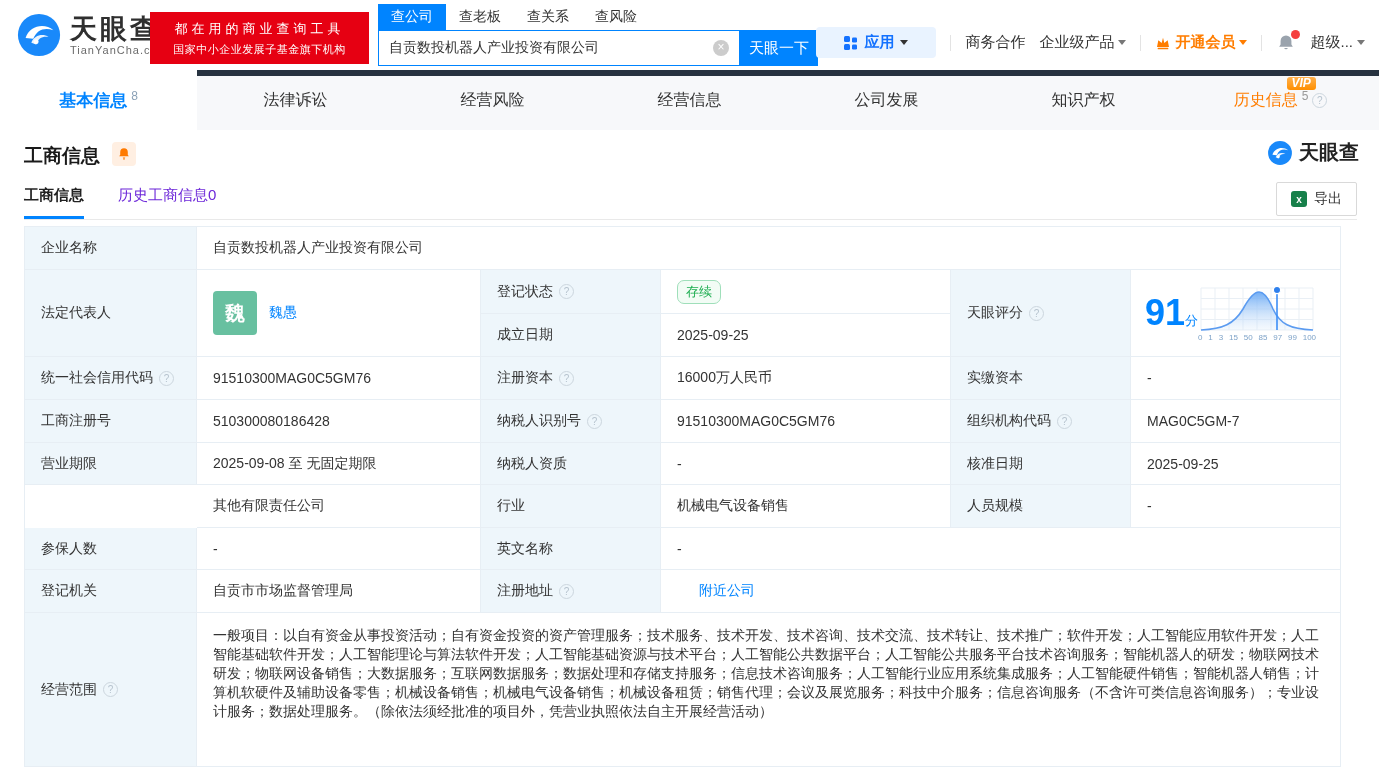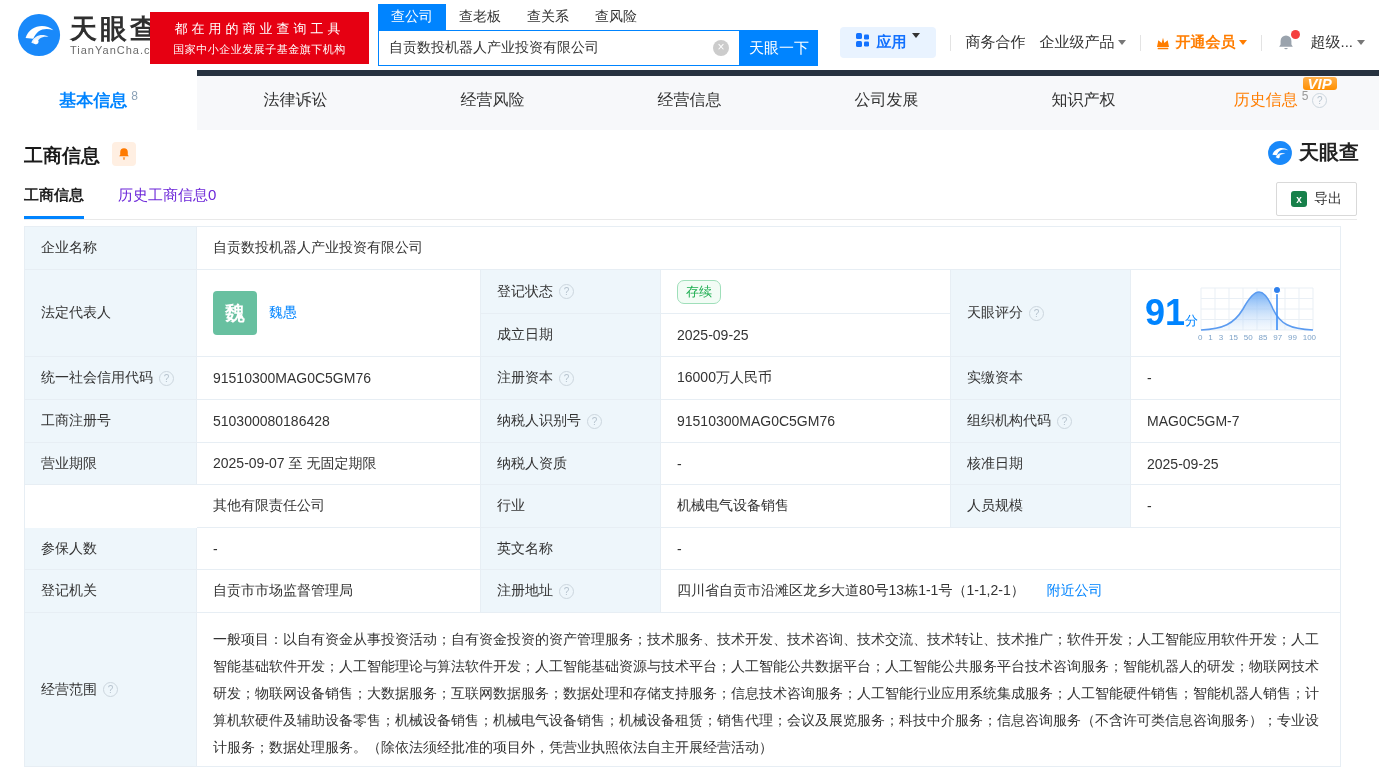--- a/index.html
+++ b/index.html
@@ -25,41 +25,41 @@
   .search-row { display:flex; }
   .search-input-wrap { width:362px; height:36px; border:1px solid #0084ff; background:#fff;
     display:flex; align-items:center; padding:0 10px; font-size:14px; color:#333; cursor:text; }
   .search-value { flex:1; white-space:nowrap; overflow:hidden; }
   .clear-icon { width:16px; height:16px; border-radius:50%; background:#ccc; color:#fff; font-size:12px;
     line-height:15px; text-align:center; cursor:pointer; flex:none; }
   .search-btn { width:78px; height:36px; background:#0084ff; color:#fff; border:none; font-size:15px; cursor:pointer; }
 
   .topnav { position:absolute; right:14px; top:27px; display:flex; align-items:center; gap:14px; font-size:15px; color:#333; }
   .topnav a { text-decoration:none; color:#333; display:flex; align-items:center; gap:4px; cursor:pointer; }
-  .apps-chip { display:flex; align-items:flex-start; gap:6px; background:#e9f3ff; border-radius:4px;
-    padding:6px 16px; color:#1472ff; font-weight:bold; cursor:pointer; }
+  .apps-chip { display:flex; align-items:center; gap:6px; background:#e9f3ff; border-radius:4px;
+    padding:6px 28px; color:#1472ff; font-weight:bold; cursor:pointer; }
   .caret { width:0; height:0; border-left:4px solid transparent; border-right:4px solid transparent;
     border-top:5px solid #777; display:inline-block; }
   .caret.blue { border-top-color:#333; } .caret.orange { border-top-color:#ff7d00; }
   .sep { width:1px; height:16px; background:#e3e3e3; }
   .vip-link { color:#ff7d00 !important; font-weight:bold; }
   .bell-wrap { position:relative; cursor:pointer; display:flex; }
   .dot { position:absolute; top:-3px; right:-4px; width:9px; height:9px; border-radius:50%; background:#f53f3f; }
 
   
   .tabbar { display:flex; height:60px; width:100%;
     background:linear-gradient(to bottom,#273240 0,#273240 6px,#f7f8fa 6px,#f7f8fa 100%); }
   .tab { flex:1; display:flex; align-items:center; justify-content:center; font-size:16px; color:#333;
     cursor:pointer; position:relative; }
   .tab.active { background:#fff; color:#0084ff; font-weight:bold; font-size:17px; }
   .tab sup { font-size:12px; color:#8aa0b6; margin-left:4px; font-weight:normal; position:relative; top:-4px; }
   .tab.history { color:#ff7d00; }
   .tab.history sup { color:#999; }
   .vip-badge { position:absolute; top:7px; left:calc(50% + 6px); background:linear-gradient(#ffb14d,#ff8f00);
-    color:#fff; font-size:15px; font-style:italic; font-weight:bold; padding:1px 5px; border-radius:3px; line-height:11px;margin-left:16px; }
+    color:#fff; font-size:12px; font-style:italic; font-weight:bold; padding:1px 5px; border-radius:3px; line-height:11px; }
   .vip-badge::after { content:""; position:absolute; left:4px; bottom:-3px; width:6px; height:6px;
     background:#ff9413; transform:rotate(45deg); z-index:-1; }
 
   
   .sec-head { position:relative; height:52px; }
   .sec-title { position:absolute; left:24px; top:13px; font-size:19px; color:#1a1a1a; font-weight:bold; }
   .bell-chip { position:absolute; left:112px; top:12px; width:24px; height:24px; background:#ffefe2;
     border-radius:4px; display:flex; align-items:center; justify-content:center; cursor:pointer; }
   .watermark { position:absolute; right:20px; top:9px; display:flex; align-items:center; gap:6px;
     font-size:20px; font-weight:bold; color:#222; }
@@ -89,21 +89,21 @@
   .avatar { width:44px; height:44px; background:#68c0a0; border-radius:4px; color:#fff; font-size:20px;
     display:flex; align-items:center; justify-content:center; font-weight:bold; flex:none; }
   .rep-link { color:#0084ff; margin-left:12px; text-decoration:none; cursor:pointer; }
   .blue-link { color:#0084ff; margin-left:22px; text-decoration:none; cursor:pointer; white-space:nowrap; }
   .score-cell { padding:0 8px 0 14px; }
   .score-num { font-size:36px; font-weight:bold; color:#0084ff; line-height:1; }
   .score-unit { font-size:13px; color:#0084ff; }
   .chart-wrap { display:flex; flex-direction:column; }
   .axis { display:flex; justify-content:space-between; width:118px; margin-top:1px;
     font-size:8px; color:#7fa3c8; }
-  .scope { display:block; padding:13px 16px; line-height:27px; }
+  .scope { display:block; padding:13px 16px; line-height:19px; }
 </style>
 </head>
 <body>
 
 <div class="page">
 
   <header class="topbar">
     <div class="logo">
       <svg class="logo-mark" viewBox="0 0 48 48">
         <circle cx="24" cy="24" r="22" fill="#1989fa"></circle>
@@ -360,21 +360,21 @@
           <span class="help">?</span>
       </div>
       <div class="cell val" style="grid-area:5/6/6/7">
           <span>MAG0C5GM-7</span>
         </div>
 
       <div class="cell lbl" style="grid-area:6/1/7/2">
           <span>营业期限</span>
         </div>
       <div class="cell val" style="grid-area:6/2/7/3">
-          <span>2025-09-07 至 无固定期限</span>
+          <span>2025-09-08 至 无固定期限</span>
         </div>
       <div class="cell lbl" style="grid-area:6/3/7/4">
           <span>纳税人资质</span>
         </div>
       <div class="cell val" style="grid-area:6/4/7/5">
           <span>-</span>
         </div>
       <div class="cell lbl" style="grid-area:6/5/7/6">
           <span>核准日期</span>
         </div>
@@ -415,21 +415,20 @@
           <span>自贡市市场监督管理局</span>
         </div>
       <div class="cell lbl" style="grid-area:9/1/10/2">
           <span>登记机关</span>
         </div>
       <div class="cell lbl" style="grid-area:9/3/10/4">
         <span>注册地址</span>
           <span class="help">?</span>
       </div>
       <div class="cell val" style="grid-area:9/4/10/7">
-        <span>四川省自贡市沿滩区龙乡大道80号13栋1-1号（1-1,2-1）</span>
         <a class="blue-link">附近公司</a>
       </div>
 
       <div class="cell lbl" style="grid-area:10/1/11/2">
         <span>经营范围</span>
           <span class="help">?</span>
       </div>
       <div class="cell val scope" style="grid-area:10/2/11/7">一般项目：以自有资金从事投资活动；自有资金投资的资产管理服务；技术服务、技术开发、技术咨询、技术交流、技术转让、技术推广；软件开发；人工智能应用软件开发；人工智能基础软件开发；人工智能理论与算法软件开发；人工智能基础资源与技术平台；人工智能公共数据平台；人工智能公共服务平台技术咨询服务；智能机器人的研发；物联网技术研发；物联网设备销售；大数据服务；互联网数据服务；数据处理和存储支持服务；信息技术咨询服务；人工智能行业应用系统集成服务；人工智能硬件销售；智能机器人销售；计算机软硬件及辅助设备零售；机械设备销售；机械电气设备销售；机械设备租赁；销售代理；会议及展览服务；科技中介服务；信息咨询服务（不含许可类信息咨询服务）；专业设计服务；数据处理服务。（除依法须经批准的项目外，凭营业执照依法自主开展经营活动）</div>
 
     </div>

